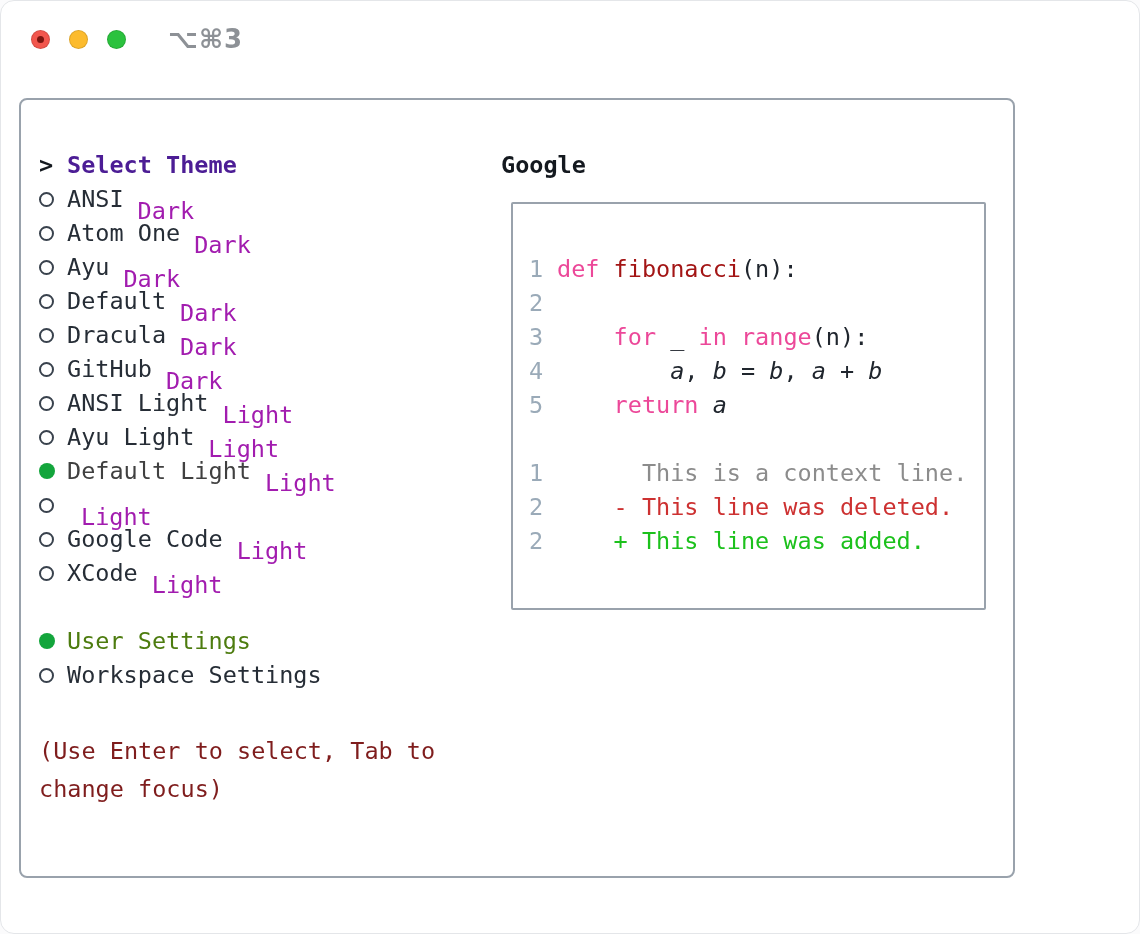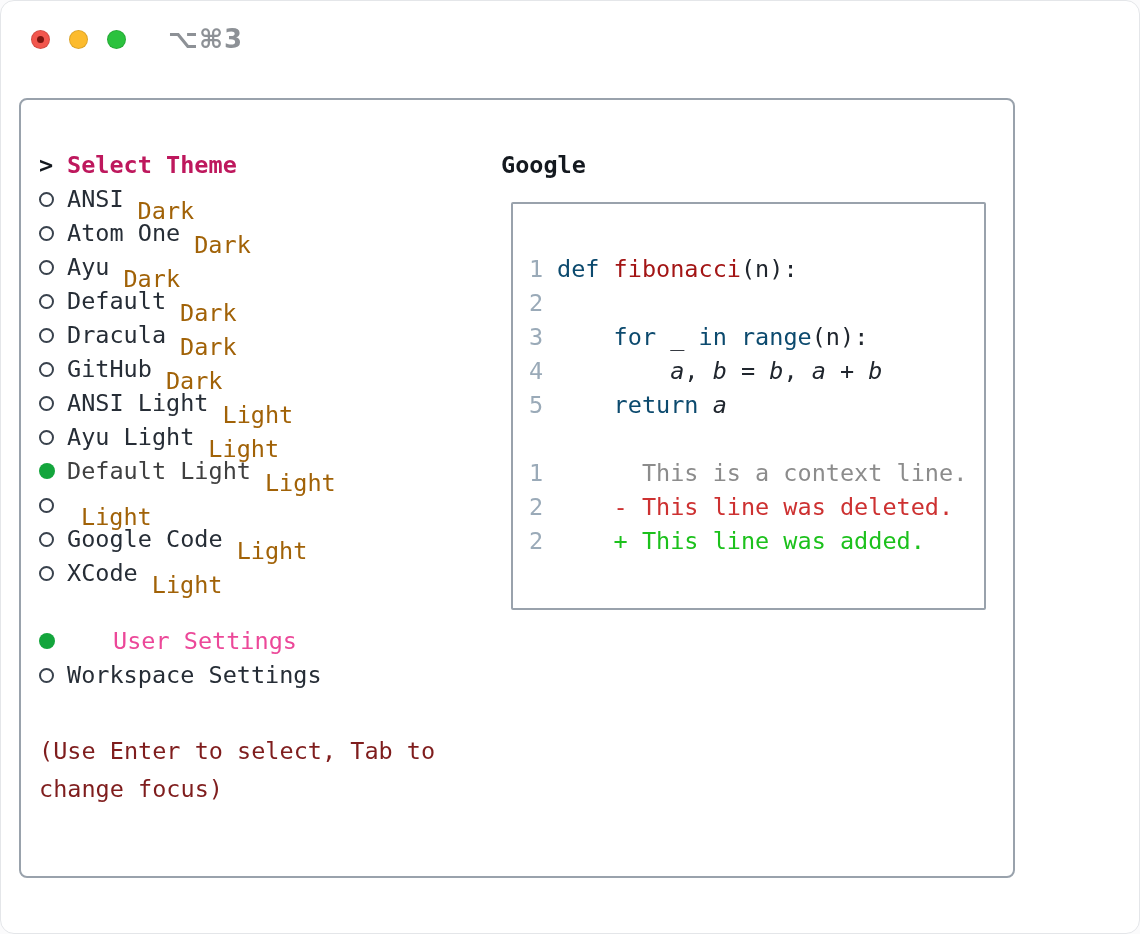--- a/index.html
+++ b/index.html
@@ -20,40 +20,40 @@
   .light .dot{width:7px;height:7px;border-radius:50%;background:#7c150f;}
   .shortcut{margin-left:42px;font-family:"DejaVu Sans","Liberation Sans",sans-serif;
     font-weight:600;font-size:26px;color:#8d9196;letter-spacing:1px;}
   
   .panel{position:absolute;left:18px;top:97px;width:996px;height:780px;box-sizing:border-box;
     border:2px solid #99a2ac;border-radius:8px;background:#fff;}
   .left-col{position:absolute;left:18px;top:48px;width:446px;}
   .row{display:flex;align-items:center;height:34px;}
   .marker{width:28px;flex:none;display:flex;align-items:center;}
   .cursor{font-weight:700;color:#14191f;}
-  .header-label{font-weight:700;color:#be185d;text-align:right;}
+  .header-label{font-weight:700;color:#4c1d95;text-align:right;}
   .radio{width:15px;height:15px;box-sizing:border-box;border:2px solid #39424d;border-radius:50%;}
   .radio.on{width:16px;height:16px;border:none;background:#13a53c;}
   .iname{color:#262d36;white-space:pre;}
   .item.selected .iname{color:#404040;}
-  .variant{color:#a16207;margin-left:14px;margin-top:24px;}
+  .variant{color:#a21caf;margin-left:14px;margin-top:24px;}
   .opt-label{color:#262d36;white-space:pre;}
-  .opt.selected .opt-label{color:#ec4899;margin-left:46px;}
+  .opt.selected .opt-label{color:#4d7c0f;}
   .spacer{height:34px;}
   .apply-title{color:#20262e;}
   .hint{color:#7f1d1d;width:402px;line-height:38px;margin-top:6px;}
   
   .right-col{position:absolute;left:480px;top:48px;}
   .preview-title{font-weight:700;color:#14191f;height:34px;line-height:34px;}
   .preview-box{margin:20px 0 0 10px;width:475px;height:408px;box-sizing:border-box;
     border:2px solid #99a2ac;border-radius:2px;background:#fff;padding:48px 0 0 16px;overflow:hidden;}
   .cline{display:flex;height:34px;line-height:34px;}
   .ln{width:14px;margin-right:14px;flex:none;color:#9aaab8;white-space:pre;}
   .ctext{white-space:pre;}
-  .tk-kw{color:#0c4a6e;}
+  .tk-kw{color:#ec4899;}
   .tk-fn{color:#a31515;}
   .tk-pl{color:#20262e;}
   .tk-var{color:#20262e;font-style:italic;}
   .tk-ctx{color:#8c8c8c;}
   .tk-del{color:#cd3131;}
   .tk-add{color:#1cc11c;}
 </style>
 </head>
 <body>
 

